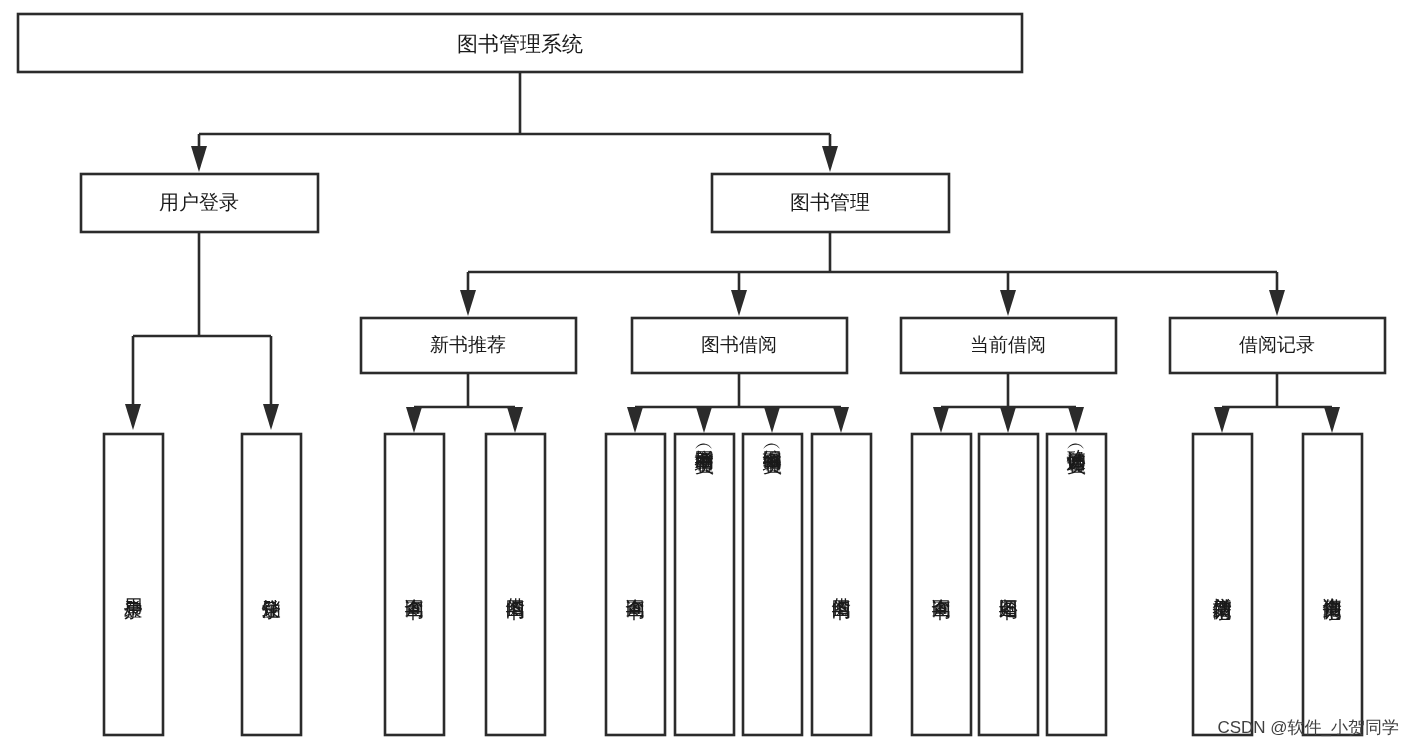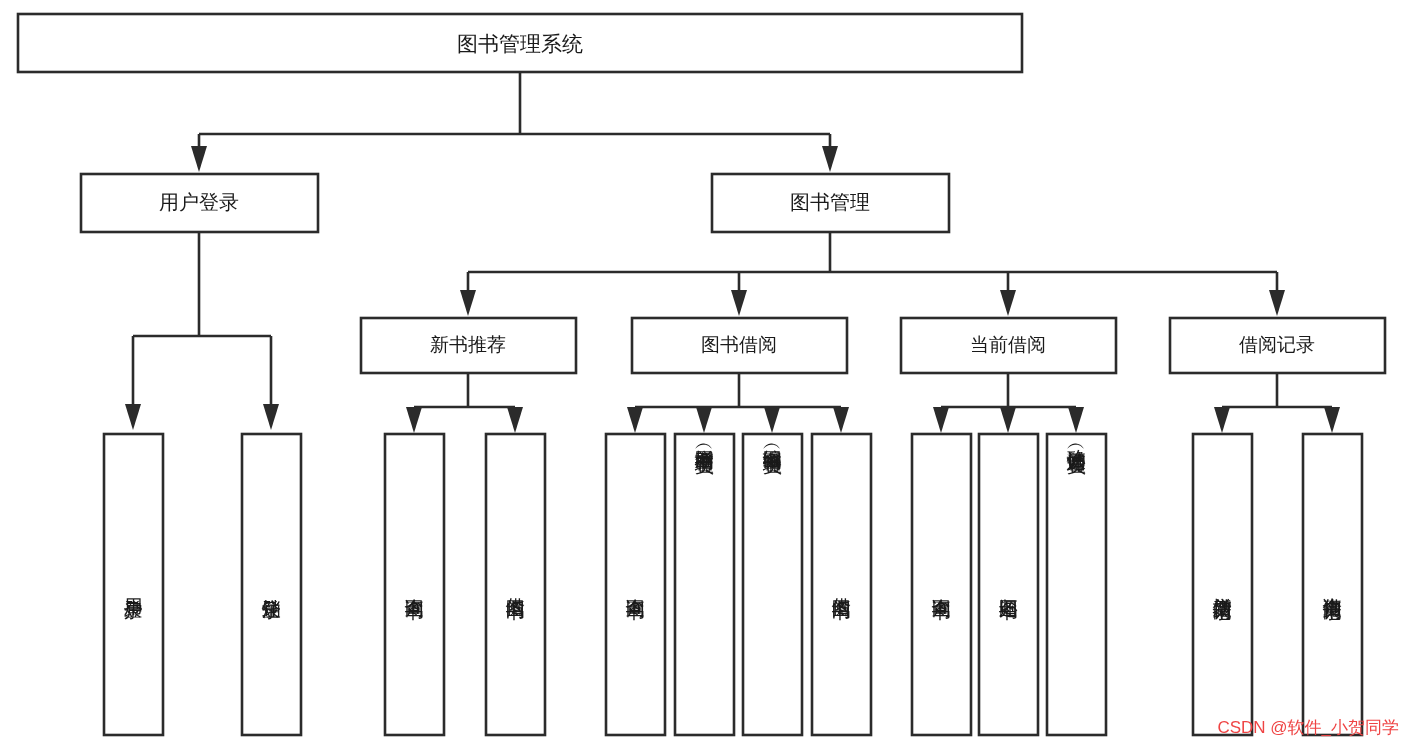--- a/index.html
+++ b/index.html
@@ -41,21 +41,21 @@
     line-height:1.12;
     color:#1a1a1a;
     letter-spacing:1px;
     white-space:nowrap;
   }
   .watermark{
     position:absolute;
     right:6px;bottom:4px;
     font-family:"Liberation Sans","DejaVu Sans",sans-serif;
     font-size:17px;
-    color:#ef4444;
+    color:#404040;
     white-space:nowrap;
     user-select:none;
   }
 </style>
 </head>
 <body>
 
 <div id="diagram-root">
 
   <svg id="tree" viewBox="0 0 1405 747">

